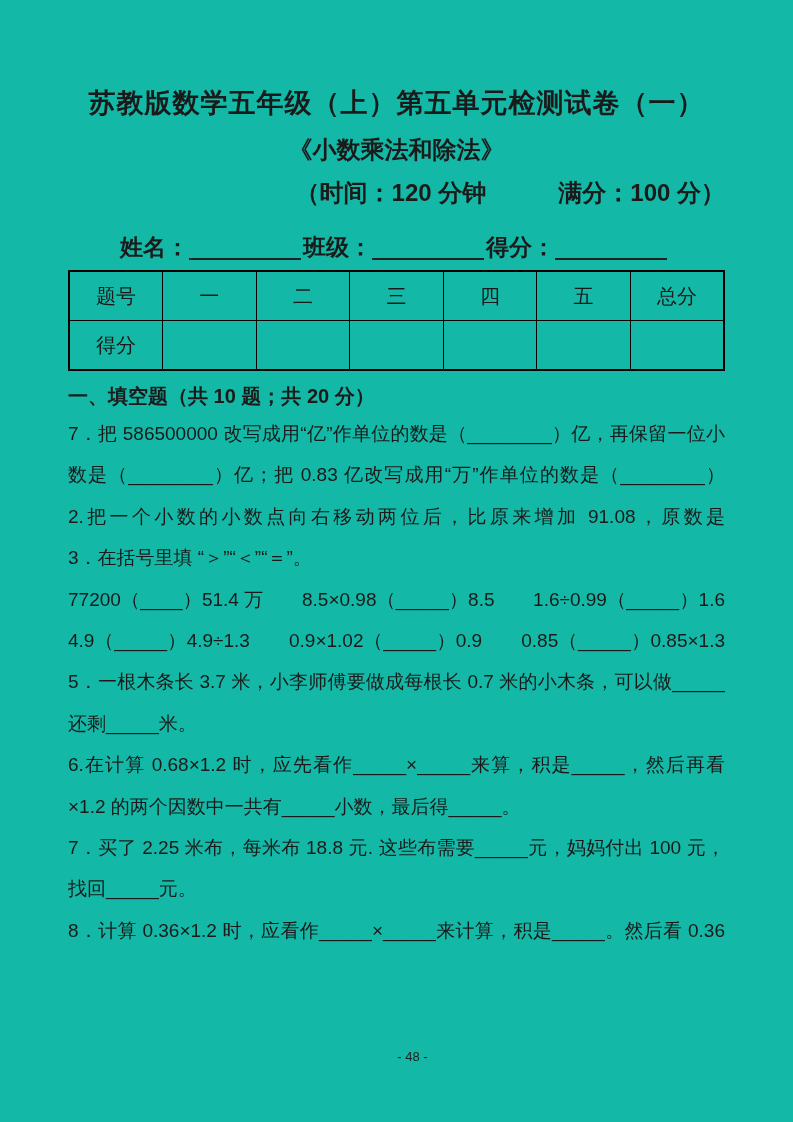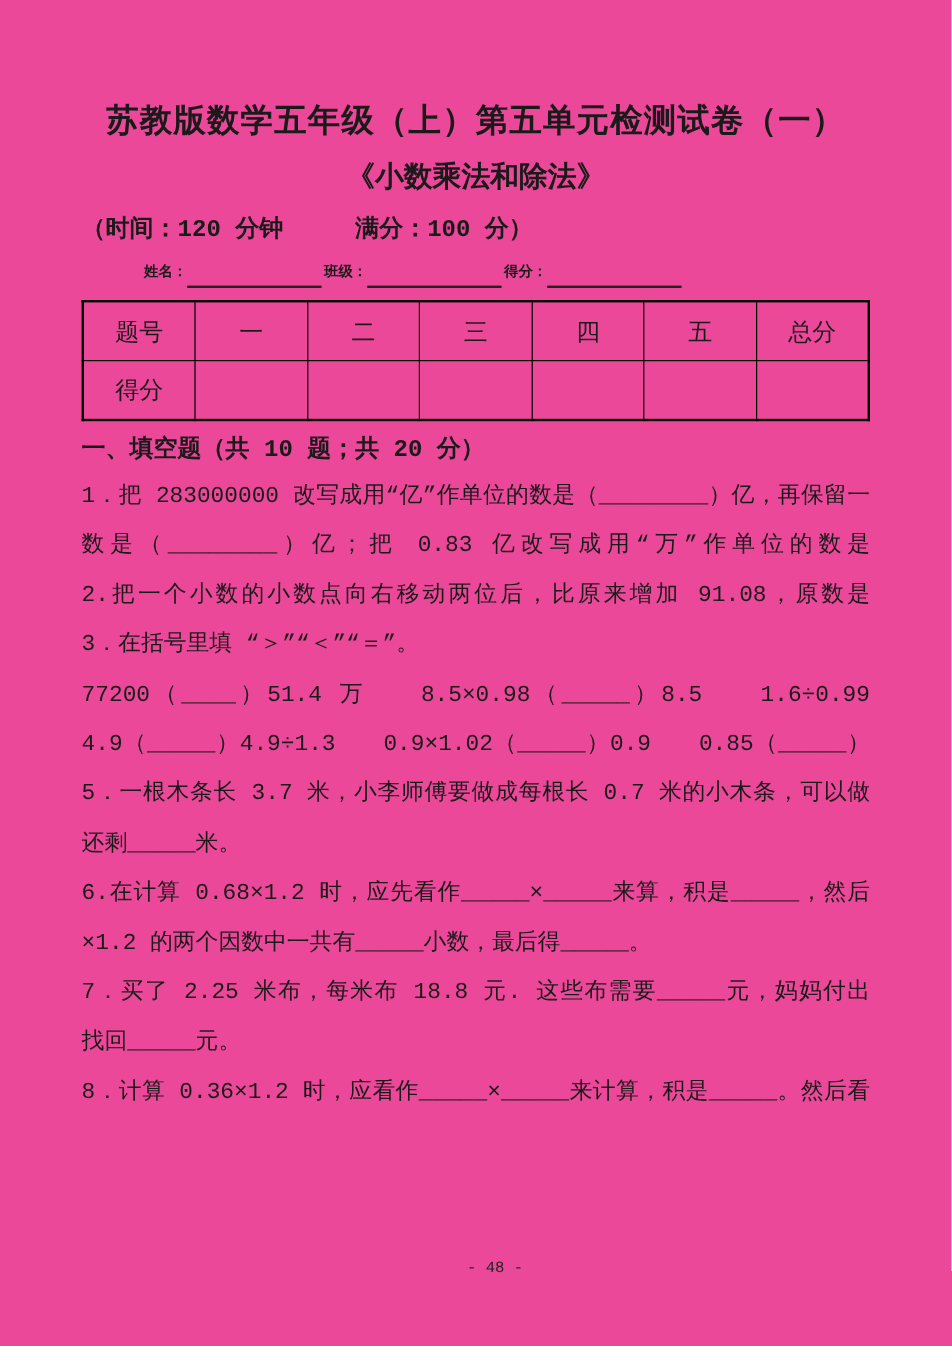--- a/index.html
+++ b/index.html
@@ -5,23 +5,23 @@
   html, body {
     margin: 0;
     padding: 0;
     background: #ffffff;
   }
   .page {
     position: relative;
     width: 793px;
     height: 1122px;
     margin: 0 auto;
-    background: #ec4899;
+    background: #14b8a6;
     color: #1a1a1a;
-    font-family: Liberation Mono, monospace;
+    font-family: Liberation Sans, sans-serif;
     overflow: hidden;
   }
   .content {
     padding: 0 68px;
   }
   .title {
     margin-top: 86px;
     text-align: center;
     font-size: 27px;
     font-weight: bold;
@@ -30,30 +30,30 @@
   }
   .subtitle {
     margin-top: 16px;
     text-align: center;
     font-size: 24px;
     font-weight: bold;
     line-height: 28px;
   }
   .exam-info {
     margin-top: 15px;
-    text-align: left;
-    font-size: 20px;
+    text-align: right;
+    font-size: 24px;
     font-weight: bold;
     line-height: 28px;
     white-space: pre;
   }
   .name-row {
-    margin-top: 7px;
+    margin-top: 27px;
     padding-left: 52px;
-    font-size: 12px;
+    font-size: 23px;
     font-weight: bold;
     line-height: 26px;
     display: flex;
     align-items: flex-end;
   }
   .name-row .blank {
     display: inline-block;
     width: 112px;
     height: 22px;
     border-bottom: 2px solid #222;
@@ -146,21 +146,21 @@
           <td></td>
           <td></td>
           <td></td>
         </tr>
       </tbody>
     </table>
 
     <div class="section-heading">一、填空题（共 10 题；共 20 分）</div>
 
     <div class="lines">
-      <div class="line stretch">1．把 283000000 改写成用“亿”作单位的数是（________）亿，再保留一位小</div>
+      <div class="line stretch">7．把 586500000 改写成用“亿”作单位的数是（________）亿，再保留一位小</div>
       <div class="line stretch">数是（________）亿；把 0.83 亿改写成用“万”作单位的数是（________）万。</div>
       <div class="line stretch">2.把一个小数的小数点向右移动两位后，比原来增加 91.08，原数是（_______）。</div>
       <div class="line">3．在括号里填 “＞”“＜”“＝”。</div>
       <div class="line stretch">77200（____）51.4 万　　8.5×0.98（_____）8.5　　1.6÷0.99（_____）1.6</div>
       <div class="line stretch">4.9（_____）4.9÷1.3　　0.9×1.02（_____）0.9　　0.85（_____）0.85×1.3</div>
       <div class="line stretch">5．一根木条长 3.7 米，小李师傅要做成每根长 0.7 米的小木条，可以做_____根，</div>
       <div class="line">还剩_____米。</div>
       <div class="line stretch">6.在计算 0.68×1.2 时，应先看作_____×_____来算，积是_____，然后再看 0.68</div>
       <div class="line">×1.2 的两个因数中一共有_____小数，最后得_____。</div>
       <div class="line stretch">7．买了 2.25 米布，每米布 18.8 元. 这些布需要_____元，妈妈付出 100 元，就</div>

